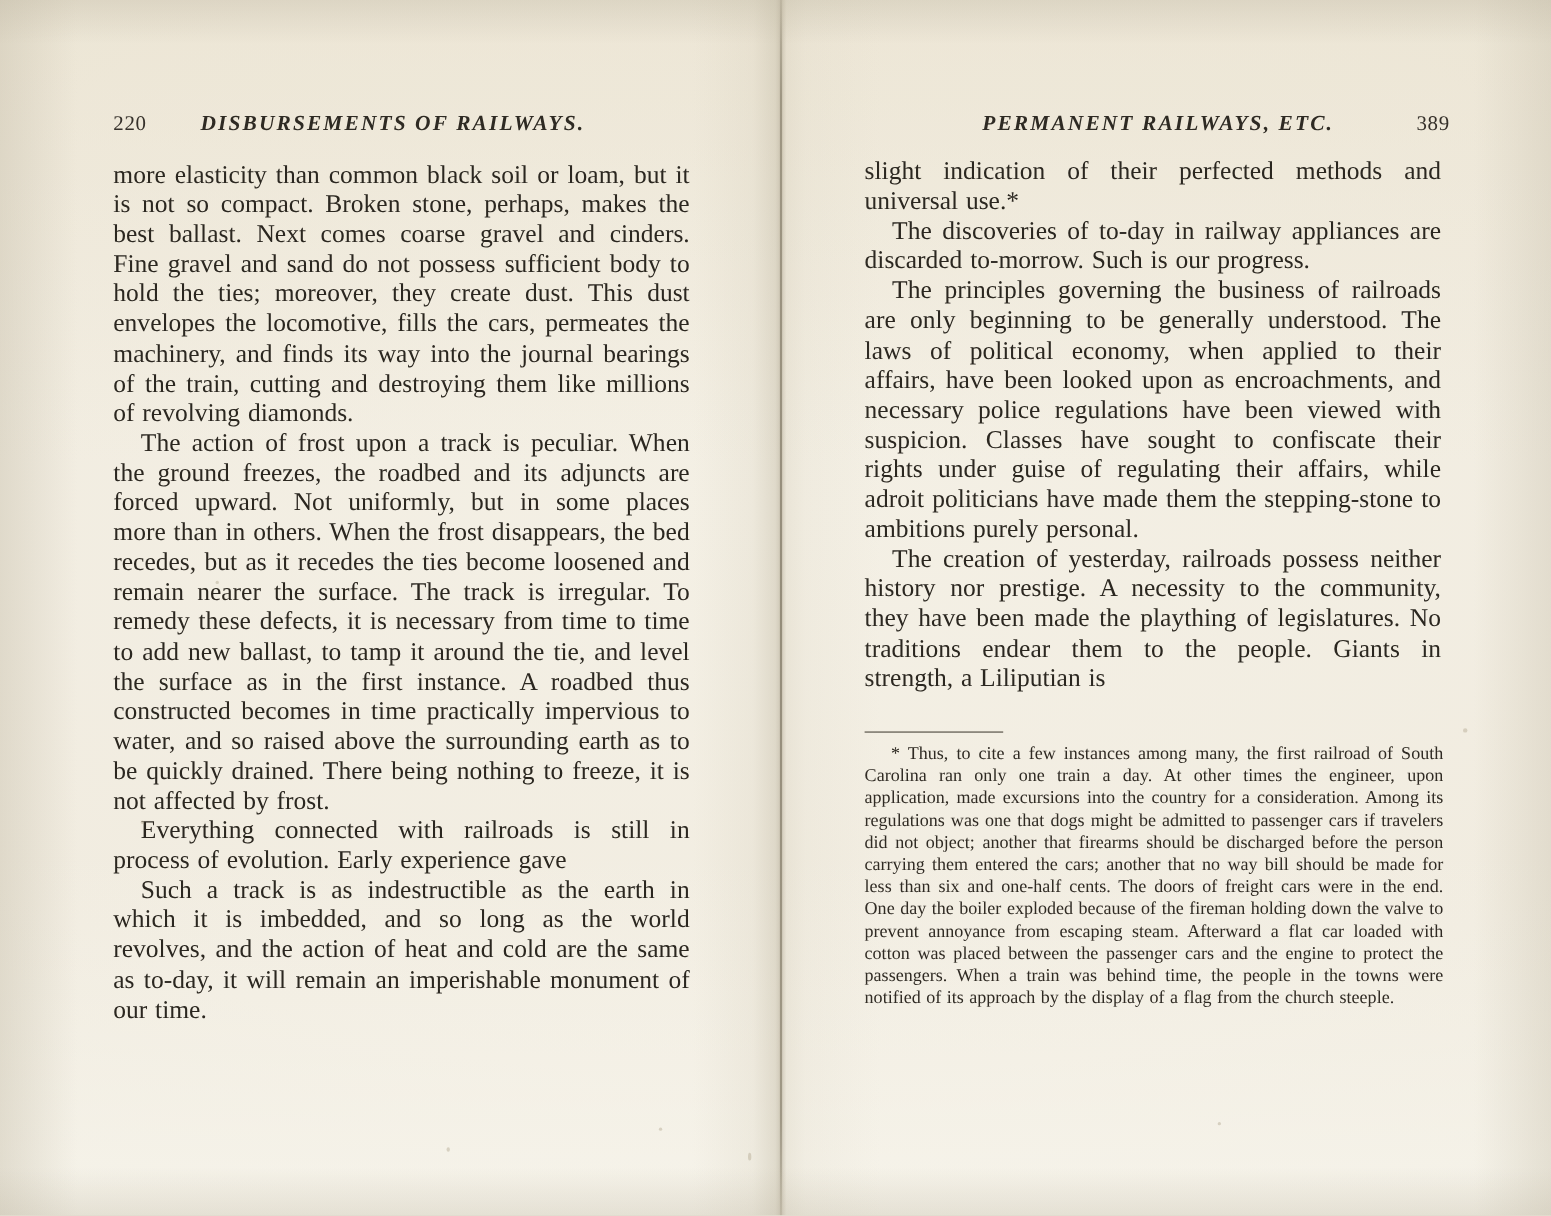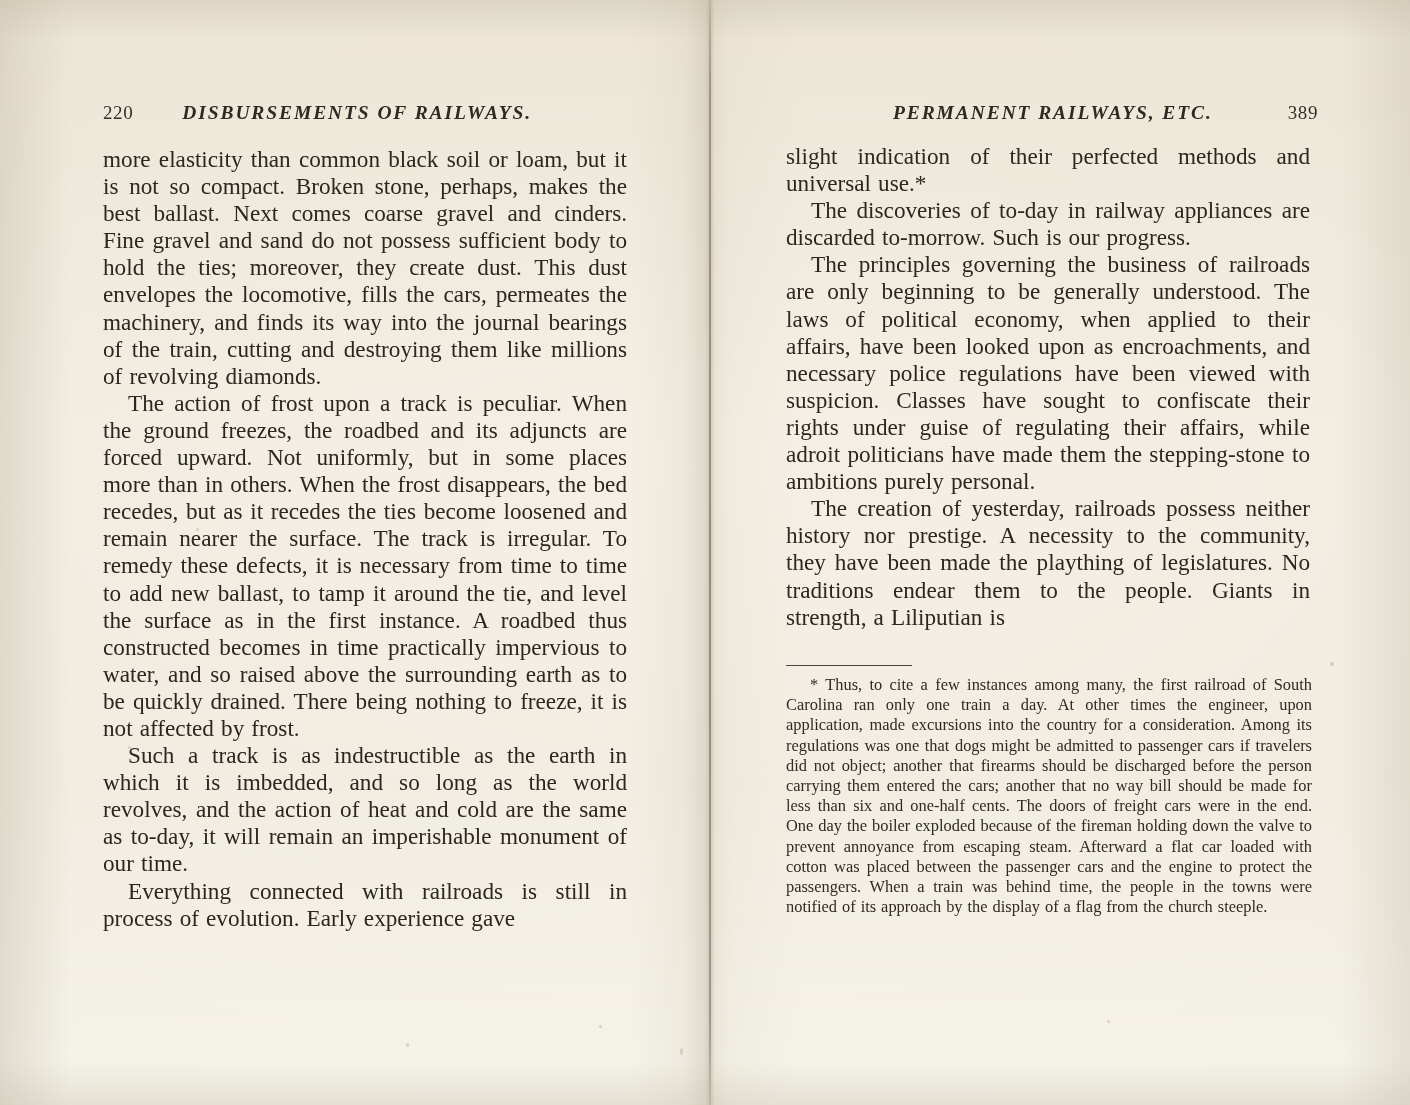--- a/index.html
+++ b/index.html
@@ -215,22 +215,22 @@
   <div class="page page-left">
 
     <div class="head-row head-left-row">
       <span class="folio">220</span>
       <span class="running-head">DISBURSEMENTS OF RAILWAYS.</span>
     </div>
 
     <div class="textblock body-left">
       <p class="noindent">more elasticity than common black soil or loam, but it is not so compact. Broken stone, perhaps, makes the best ballast. Next comes coarse gravel and cinders. Fine gravel and sand do not possess sufficient body to hold the ties; moreover, they create dust. This dust envelopes the locomotive, fills the cars, permeates the machinery, and finds its way into the journal bearings of the train, cutting and destroying them like millions of revolving diamonds.</p>
       <p>The action of frost upon a track is peculiar. When the ground freezes, the roadbed and its adjuncts are forced upward. Not uniformly, but in some places more than in others. When the frost disappears, the bed recedes, but as it recedes the ties become loosened and remain nearer the surface. The track is irregular. To remedy these defects, it is necessary from time to time to add new ballast, to tamp it around the tie, and level the surface as in the first instance. A roadbed thus constructed becomes in time practically impervious to water, and so raised above the surrounding earth as to be quickly drained. There being nothing to freeze, it is not affected by frost.</p>
+      <p>Everything connected with railroads is still in process of evolution. Early experience gave</p>
       <p>Such a track is as indestructible as the earth in which it is imbedded, and so long as the world revolves, and the action of heat and cold are the same as to-day, it will remain an imperishable monument of our time.</p>
-      <p>Everything connected with railroads is still in process of evolution. Early experience gave</p>
     </div>
 
   </div>
 
   <div class="page page-right">
 
     <div class="head-row head-right-row">
       <span class="running-head">PERMANENT RAILWAYS, ETC.</span>
       <span class="folio">389</span>
     </div>

